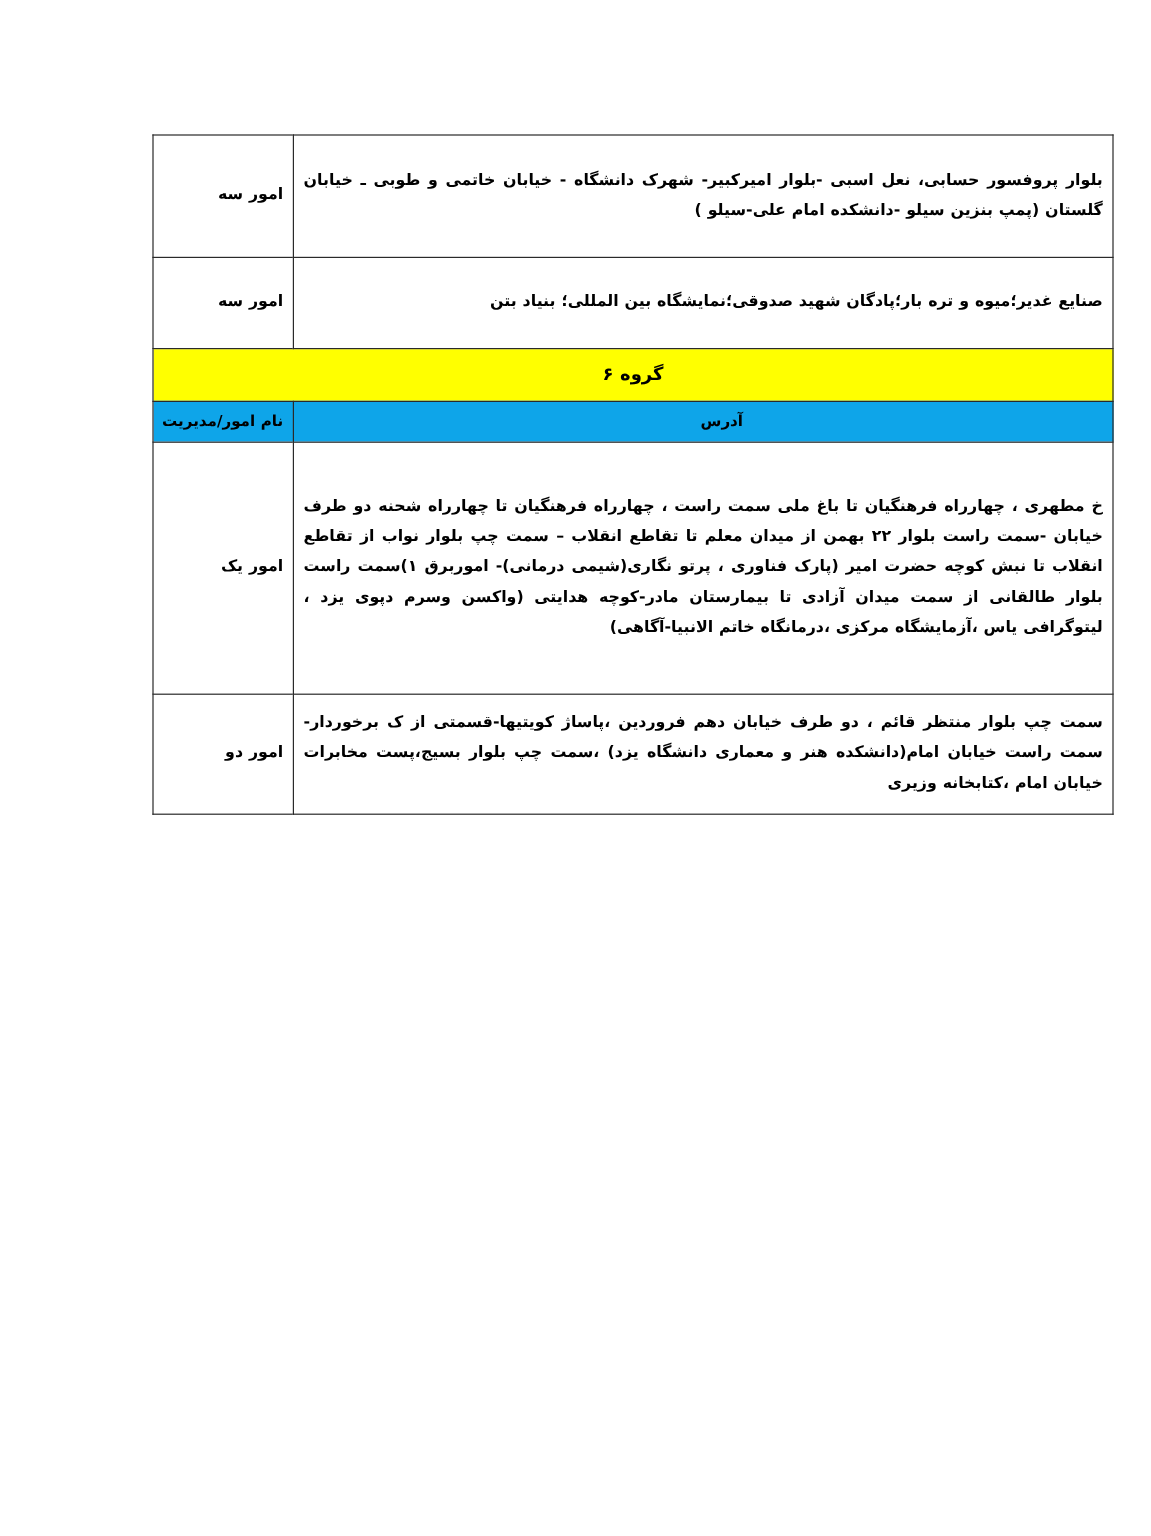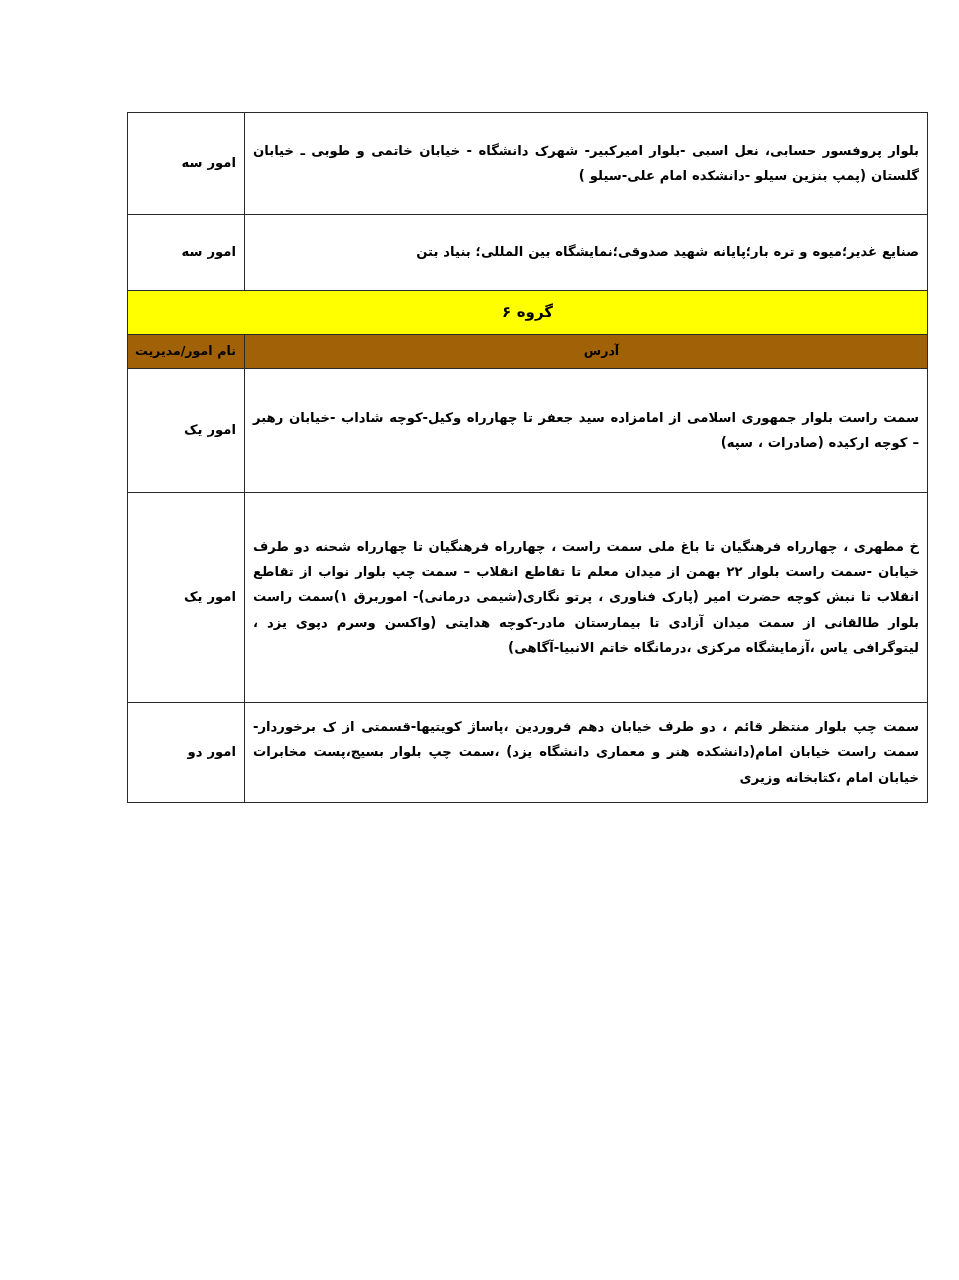--- a/index.html
+++ b/index.html
@@ -64,21 +64,21 @@
   }
   tr.group-banner td {
     background: #ffff00;
     text-align: center;
     text-align-last: center;
     font-size: 15px;
     font-weight: bold;
     padding: 7px 8px;
   }
   tr.col-head td {
-    background: #a16207;
+    background: #0ea5e9;
     font-size: 12.6px;
     font-weight: bold;
     padding: 4px 8px 5px 8px;
   }
   tr.col-head td.addr { text-align: center; text-align-last: center; padding-left: 39px; }
   tr.col-head td.name { text-align: center; }
 
   
   tr.r0 td { height: 88px; }
   tr.r1 td { height: 62px; }
@@ -104,38 +104,34 @@
         <col class="c-name">
       </colgroup>
       <tbody>
 
         <tr class="r0">
           <td class="addr">بلوار پروفسور حسابی، نعل اسبی -بلوار امیرکبیر- شهرک دانشگاه - خیابان خاتمی و طوبی ـ خیابان گلستان (پمپ بنزین سیلو -دانشکده امام علی-سیلو )</td>
           <td class="name">امور سه</td>
         </tr>
 
         <tr class="r1">
-          <td class="addr">صنایع غدیر؛میوه و تره بار؛پایانه شهید صدوقی؛نمایشگاه بین المللی؛ بنیاد بتن</td>
+          <td class="addr">صنایع غدیر؛میوه و تره بار؛پادگان شهید صدوقی؛نمایشگاه بین المللی؛ بنیاد بتن</td>
           <td class="name">امور سه</td>
         </tr>
 
 
         <tr class="group-banner r-banner">
           <td colspan="2">گروه ۶</td>
         </tr>
 
         <tr class="col-head r-head">
           <td class="addr">آدرس</td>
           <td class="name">نام امور/مدیریت</td>
         </tr>
 
-        <tr class="r3">
-          <td class="addr">سمت راست بلوار جمهوری اسلامی از امامزاده سید جعفر تا چهارراه وکیل-کوچه شاداب -خیابان رهبر – کوچه ارکیده  (صادرات ، سپه)</td>
-          <td class="name">امور یک</td>
-        </tr>
 
 
         <tr class="r5">
           <td class="addr">خ مطهری ، چهارراه فرهنگیان تا باغ ملی سمت راست ، چهارراه فرهنگیان تا چهارراه شحنه دو طرف خیابان  -سمت راست بلوار ۲۲ بهمن از میدان معلم تا تقاطع انقلاب – سمت چپ بلوار نواب از تقاطع انقلاب تا نبش کوچه حضرت امیر (پارک فناوری ، پرتو نگاری(شیمی درمانی)- اموربرق ۱)سمت راست بلوار طالقانی از سمت میدان آزادی تا بیمارستان مادر-کوچه هدایتی (واکسن وسرم دپوی یزد ، لیتوگرافی یاس ،آزمایشگاه مرکزی ،درمانگاه خاتم الانبیا-آگاهی)</td>
           <td class="name">امور یک</td>
         </tr>
 
         <tr class="r6">
           <td class="addr">سمت چپ بلوار منتظر قائم ، دو طرف خیابان دهم فروردین ،پاساژ کویتیها-قسمتی از ک برخوردار-سمت راست خیابان امام(دانشکده هنر و معماری دانشگاه یزد) ،سمت چپ بلوار بسیج،پست مخابرات خیابان امام ،کتابخانه وزیری</td>
           <td class="name">امور دو</td>

